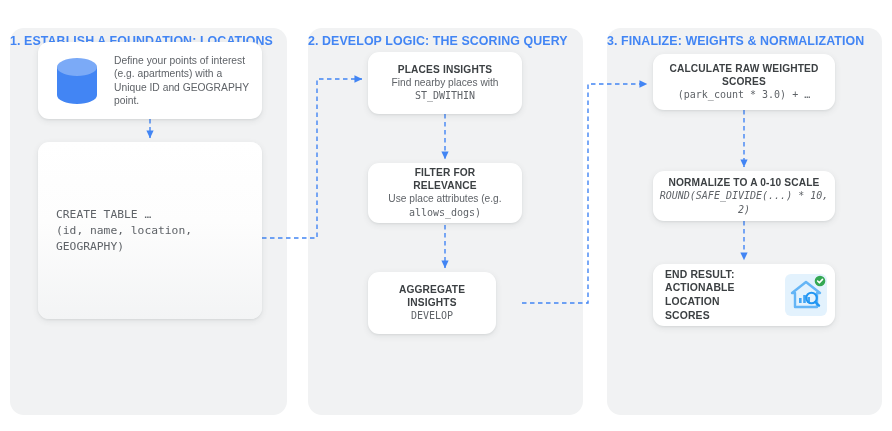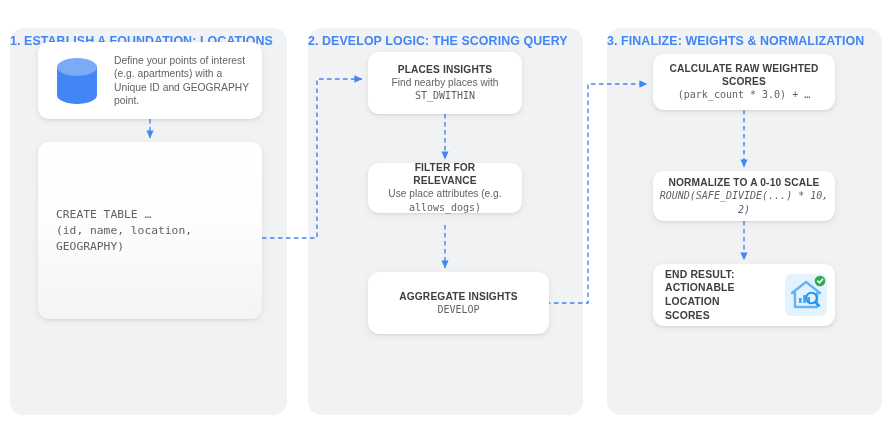--- a/index.html
+++ b/index.html
@@ -80,22 +80,22 @@
   
   #card-create {
     left: 38px; top: 142px; width: 224px; height: 177px;
     background: linear-gradient(180deg,#ffffff 0%,#fdfdfd 45%,#f3f4f5 100%);
     justify-content: center; padding: 0 18px;
   }
   #card-create .mono { font-size: 11.3px; line-height: 16px; color: #5f6368; }
 
   
   #card-places   { left: 368px; top: 52px;  width: 154px; height: 62px; padding: 0 10px; }
-  #card-filter   { left: 368px; top: 163px; width: 154px; height: 50px; padding: 0 15px; }
-  #card-agg      { left: 368px; top: 272px; width: 181px; height: 62px; padding: 8px 10px; }
+  #card-filter   { left: 368px; top: 163px; width: 154px; height: 60px; padding: 0 15px; }
+  #card-agg      { left: 368px; top: 272px; width: 128px; height: 62px; padding: 8px 10px; }
 
   
   #card-calc   { left: 653px; top: 54px;  width: 182px; height: 56px; padding: 0 8px; }
   #card-norm   { left: 653px; top: 171px; width: 182px; height: 50px; padding: 0 6px; }
   #card-norm .mono { font-size: 10px; font-style: italic; }
   #card-end    {
     left: 653px; top: 264px; width: 182px; height: 62px;
     flex-direction: row; align-items: center; padding: 0 8px 0 12px; gap: 6px;
   }
   #card-end .card-title { text-align: left; font-size: 10.4px; line-height: 13.6px; }

